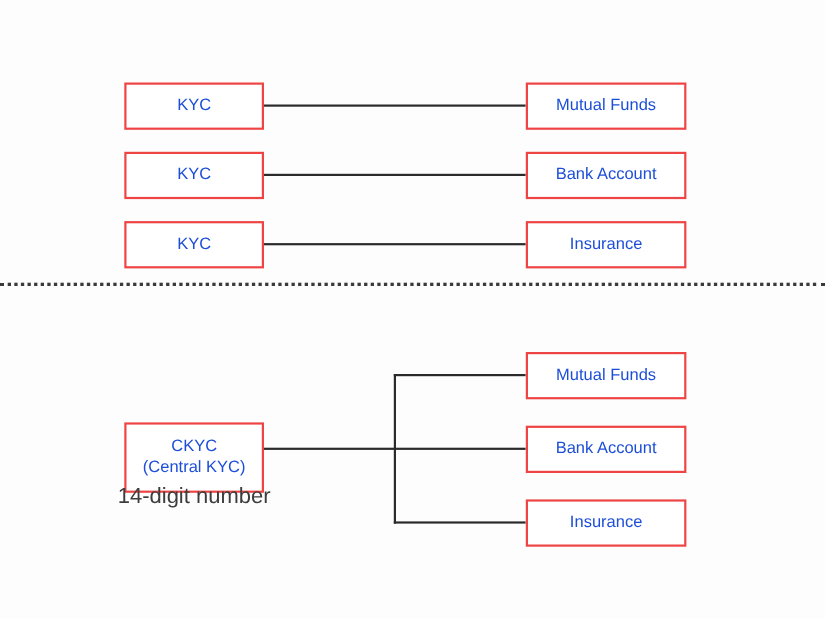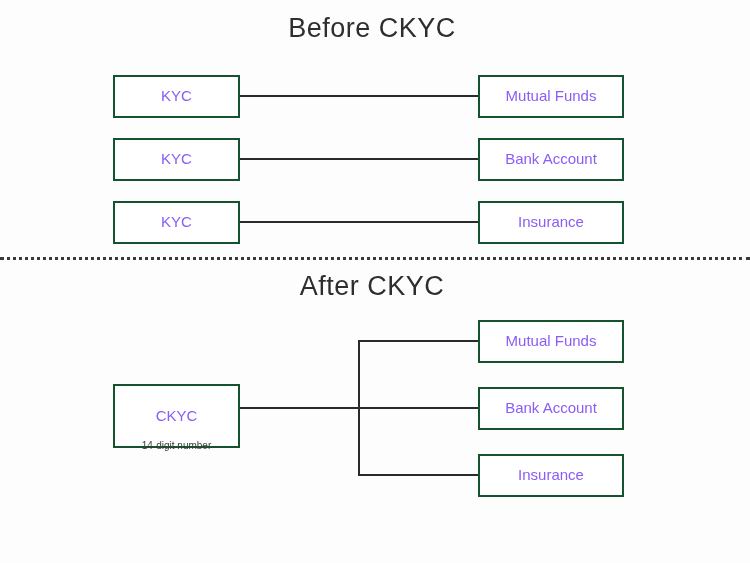--- a/index.html
+++ b/index.html
@@ -23,27 +23,27 @@
     font-size: 27px;
     color: #2e2e2e;
     letter-spacing: 0.5px;
   }
   .title-before { top: 13px; }
   .title-after  { top: 271px; }
   .box {
     position: absolute;
     box-sizing: border-box;
     background: #ffffff;
-    border: 2px solid #14532d;
+    border: 2px solid #ef4444;
     display: flex;
     flex-direction: column;
     align-items: center;
     justify-content: center;
     font-size: 15px;
-    color: #8b5cf6;
+    color: #1d4ed8;
     text-align: center;
     line-height: 1.25;
   }
   .box-left  { left: 113px; width: 127px; height: 43px; }
   .box-right { left: 478px; width: 146px; height: 43px; }
   .r1 { top: 75px; }
   .r2 { top: 138px; }
   .r3 { top: 201px; }
   .hline {
     position: absolute;
@@ -71,37 +71,36 @@
     top: 384px;
     width: 127px;
     height: 64px;
   }
   .hub-note {
     position: absolute;
     left: 105px;
     top: 440px;
     width: 143px;
     text-align: center;
-    font-size: 10px;
+    font-size: 20px;
     color: #3d3d3d;
   }
   .after-r1 { top: 320px; }
   .after-r2 { top: 387px; }
   .after-r3 { top: 454px; }
   .conn-main   { left: 240px; top: 407px; width: 238px; }
   .conn-trunk  { left: 358px; top: 340px; height: 136px; }
   .conn-top    { left: 358px; top: 340px; width: 120px; }
   .conn-bottom { left: 358px; top: 474px; width: 120px; }
 </style>
 </head>
 <body>
 
 <div class="canvas">
 
-  <div class="section-title title-before">Before CKYC</div>
 
   <div class="box box-left r1">
     <span>KYC</span>
   </div>
   <div class="hline conn1"></div>
   <div class="box box-right r1">
     <span>Mutual Funds</span>
   </div>
 
   <div class="box box-left r2">
@@ -115,24 +114,24 @@
   <div class="box box-left r3">
     <span>KYC</span>
   </div>
   <div class="hline conn3"></div>
   <div class="box box-right r3">
     <span>Insurance</span>
   </div>
 
   <div class="divider"></div>
 
-  <div class="section-title title-after">After CKYC</div>
 
   <div class="box hub-box">
     <span>CKYC</span>
+    <span>(Central KYC)</span>
   </div>
   <div class="hub-note">14-digit number</div>
 
   <div class="hline conn-main"></div>
   <div class="vline conn-trunk"></div>
   <div class="hline conn-top"></div>
   <div class="hline conn-bottom"></div>
 
   <div class="box box-right after-r1">
     <span>Mutual Funds</span>

